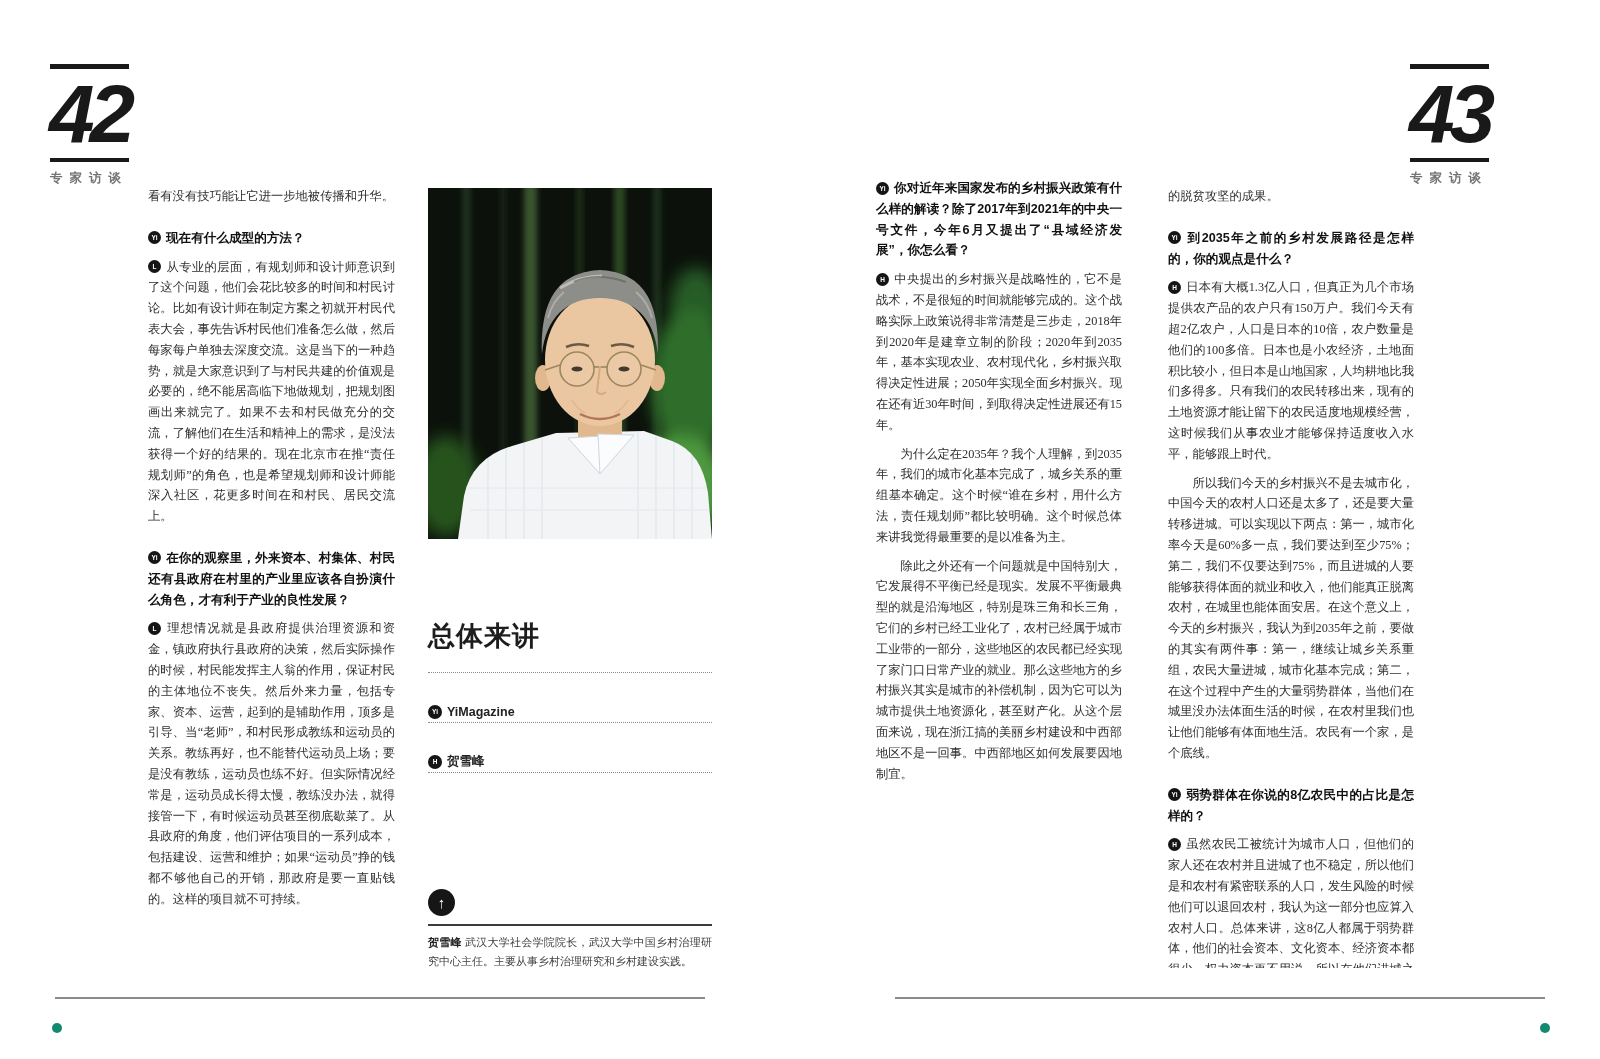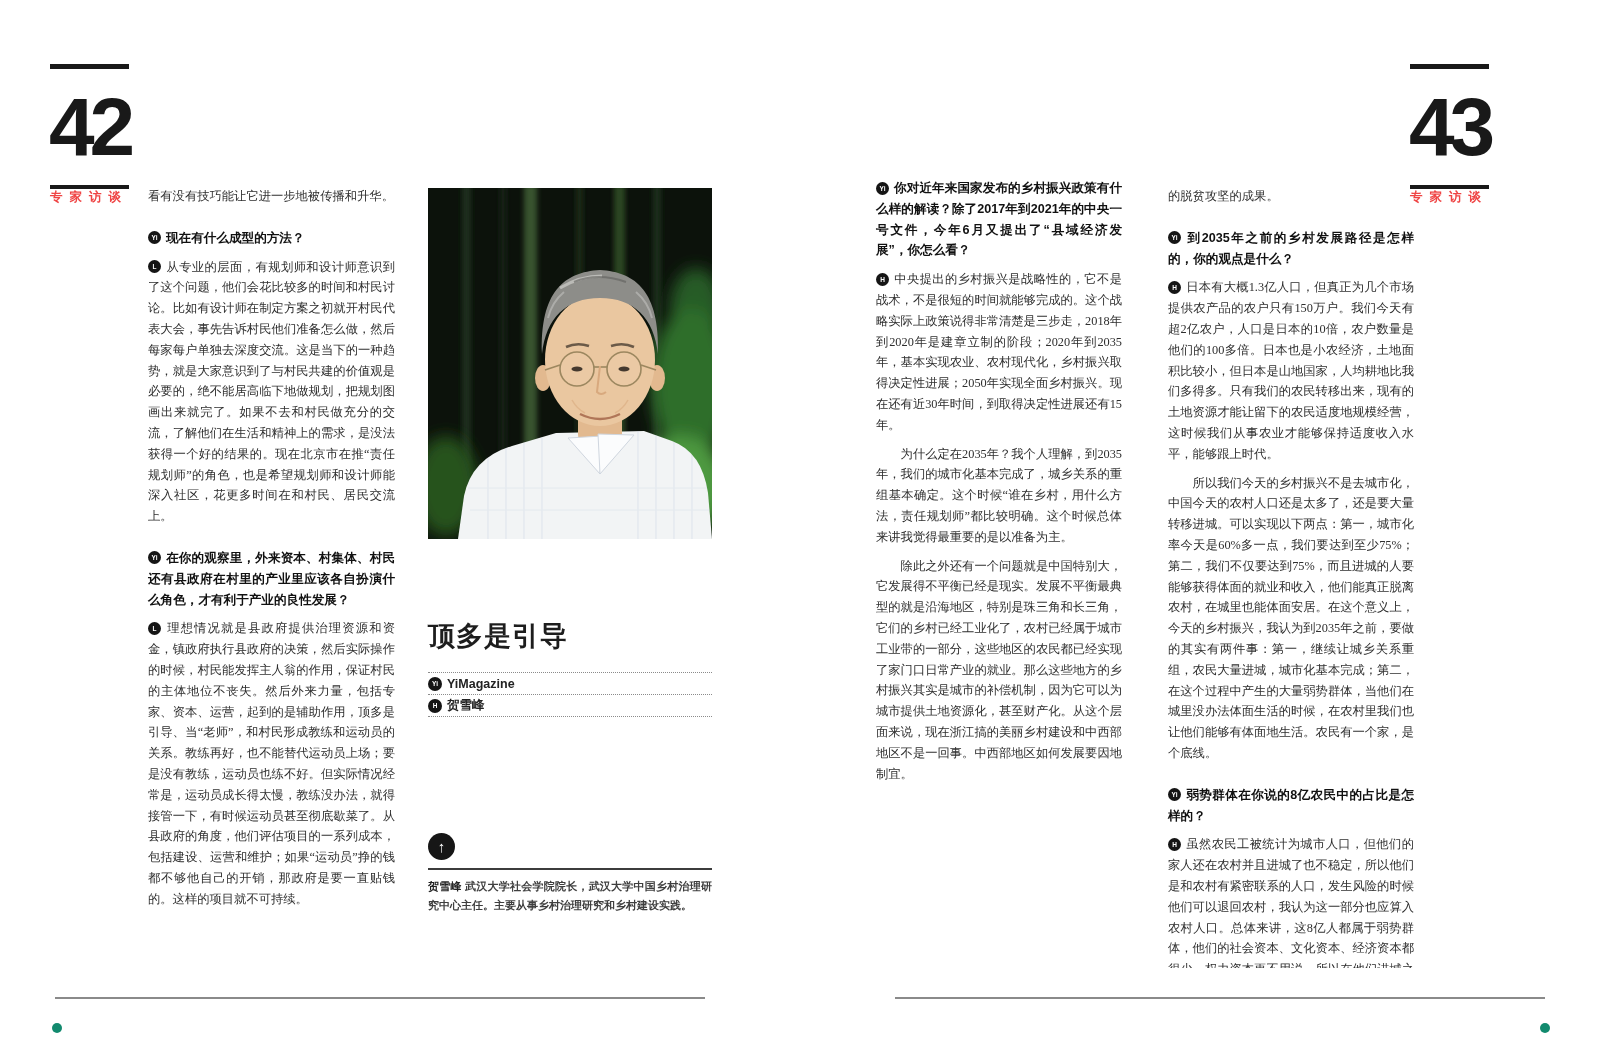--- a/index.html
+++ b/index.html
@@ -8,26 +8,26 @@
     font-family:"Liberation Serif", serif;color:#2e2e2e;overflow:hidden;
   }
   
   .page-header{position:absolute;top:64px;width:79px;color:#191919;}
   #header-42{left:50px;}
   #header-43{left:1410px;}
   .hbar-top{height:5px;background:#191919;}
   .hnum{
     font-family:"Liberation Sans", sans-serif;font-weight:800;
     font-size:82px;line-height:84px;letter-spacing:-5px;text-align:center;
-    height:116px;display:flex;align-items:center;justify-content:center;
+    height:89px;display:flex;align-items:center;justify-content:center;font-style:italic;
   }
   .hbar-bottom{height:4px;background:#191919;}
   .hsection{
-    font-family:Liberation Sans, sans-serif;font-weight:700;
-    font-size:12.5px;letter-spacing:7px;white-space:nowrap;color:#ef4444;
+    margin-top:8px;font-family:Liberation Sans, sans-serif;font-weight:700;
+    font-size:12.5px;letter-spacing:7px;white-space:nowrap;color:#737373;
   }
   
   .col{
     position:absolute;top:178px;height:790px;overflow:hidden;
     font-size:12.3px;line-height:20.8px;text-align:justify;color:#2e2e2e;
   }
   #col1{left:140px;width:263px;}
   #col3{left:868px;width:262px;}
   #col4{left:1160px;width:262px;}
   .block{margin:8px;}
@@ -46,32 +46,32 @@
   
   #col2{position:absolute;left:428px;top:188px;width:284px;}
   .photo{width:284px;height:351px;display:block;}
   .article-title{
     margin-top:82px;font-family:"Liberation Sans", sans-serif;font-weight:800;
     font-size:27px;line-height:31px;color:#1d1d1d;letter-spacing:1px;
   }
   .credits{margin-top:20px;border-top:1px dotted #8b8b8b;}
   .credit-row{
     display:flex;align-items:center;height:21px;border-bottom:1px dotted #8b8b8b;
-    font-family:"Liberation Sans", sans-serif;font-weight:700;font-size:12.5px;color:#222;
+    font-family:"Liberation Sans", sans-serif;font-weight:700;font-size:12.5px;color:#222;margin-top:28px;
   }
   .credit-row .badge{width:14px;height:14px;line-height:14px;vertical-align:0;}
   .arrow-circle{
     margin-top:116px;width:27px;height:27px;border-radius:50%;background:#161616;
     color:#fff;display:flex;align-items:center;justify-content:center;
     font:700 15px/27px "Liberation Sans", sans-serif;
   }
   .bio-rule{margin-top:8px;height:2px;background:#3c3c3c;}
   .bio{
     margin-top:7px;font-family:"Liberation Sans", sans-serif;
-    font-size:11px;line-height:18.5px;color:#3f3f3f;text-align:justify;font-weight:bold;
+    font-size:11px;line-height:18.5px;color:#3f3f3f;text-align:justify;
   }
   .bio b{color:#222;}
   
   .bottom-rule{position:absolute;top:997px;height:2px;background:#8a8a8a;}
   #rule-left{left:55px;width:650px;}
   #rule-right{left:895px;width:650px;}
   .dot{position:absolute;top:1023px;width:10px;height:10px;border-radius:50%;}
   #dot-left{left:52px;}
   #dot-right{left:1540px;}
 </style>
@@ -184,21 +184,21 @@
       </g>
 
       <path d="M172,178 L169,204 Q173,208 178,204" stroke="#d8a97e" stroke-width="2" fill="none"></path>
       <path d="M152,226 Q172,236 192,226" stroke="#b07658" stroke-width="2.5" fill="none"></path>
       <path d="M144,212 Q149,221 157,225" stroke="#ddb287" stroke-width="1.5" fill="none" opacity="0.8"></path>
       <path d="M200,212 Q195,221 187,225" stroke="#ddb287" stroke-width="1.5" fill="none" opacity="0.8"></path>
     </g>
   </svg>
 
   <div class="article-title">
-    <div>顶多是引导</div>
+    <div>总体来讲</div>
   </div>
 
   <div class="credits">
     <div class="credit-row">
       <span class="badge">Yi</span>
       <span>YiMagazine</span>
     </div>
     <div class="credit-row">
       <span class="badge">H</span>
       <span>贺雪峰</span>

